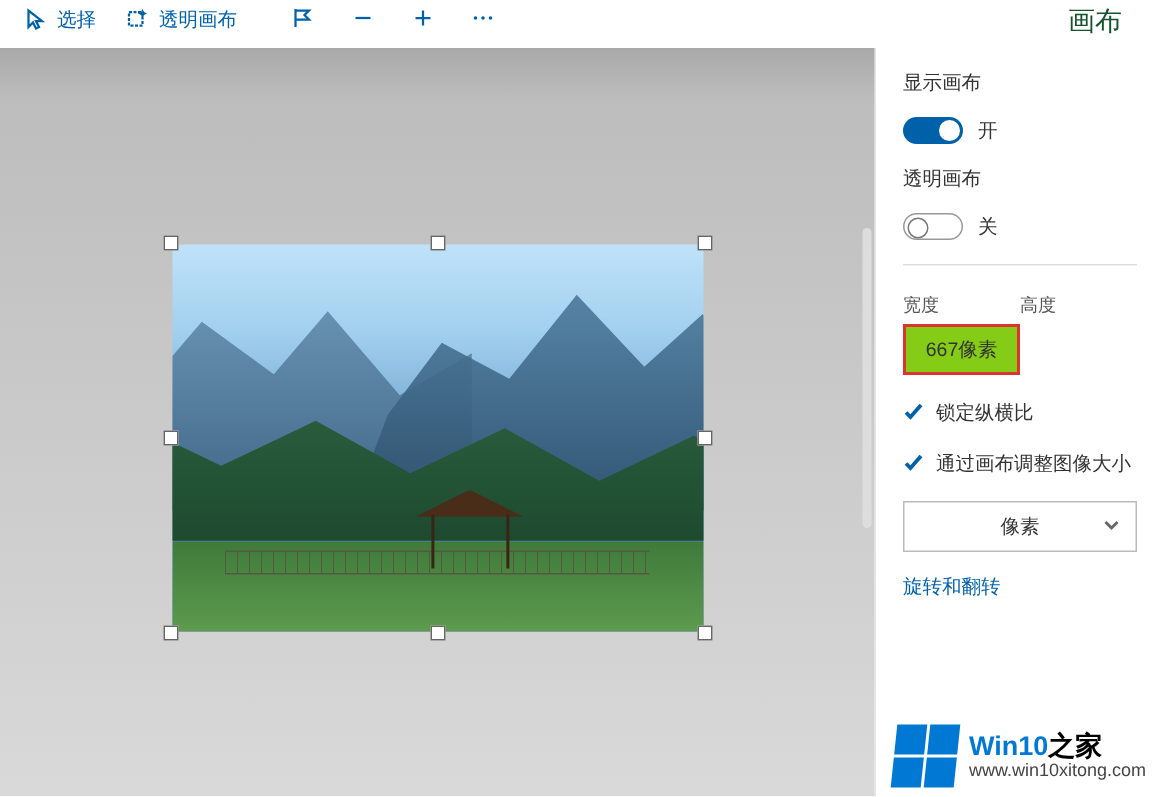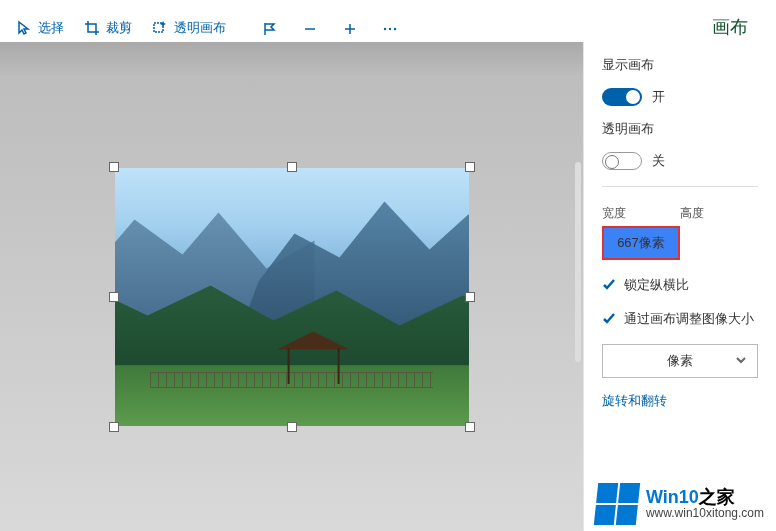--- a/index.html
+++ b/index.html
@@ -1,21 +1,21 @@
 <!DOCTYPE html>
 <html><head>
   <meta charset="utf-8">
   <style>
     * { margin: 0; padding: 0; box-sizing: border-box; }
     body { font-family: "Microsoft YaHei", "Segoe UI", sans-serif; font-size: 13px; background: #fff; width: 776px; height: 531px; overflow: hidden; position: relative; }
     
     .app { display: flex; flex-direction: column; height: 100%; }
     
     
-    .toolbar { display: flex; align-items: flex-end; height: 42px; padding: 0 8px; gap: 4px; border-bottom: 1px solid transparent; }
+    .toolbar { display: flex; align-items: flex-start; height: 32px; padding: 0 8px; gap: 4px; border-bottom: 1px solid transparent; }
     .tool-item { display: flex; align-items: center; gap: 6px; padding: 4px 8px; color: #0061ab; cursor: pointer; }
     .tool-item .ticon { color: #0061ab; display: inline-flex; align-items: center; }
     .tool-item .ticon svg { width: 16px; height: 16px; fill: none; stroke: #0061ab; stroke-width: 1.5; }
     .spacer-sm { width: 10px; }
     .icon-btn { padding: 4px 10px; color: #0061ab; cursor: pointer; display: inline-flex; align-items: center; }
     .icon-btn svg { width: 16px; height: 16px; fill: none; stroke: #0061ab; stroke-width: 1.5; }
     .toolbar-right { margin-left: auto; }
     .panel-title { color: #14532d; font-size: 18px; font-weight: 400; padding: 2px 20px 2px 10px; }
     
     
@@ -51,21 +51,21 @@
     .toggle.off { background: #fff; border: 1px solid #999; } .toggle.off .knob { left: 2px; border: 1px solid #777; }
     .knob { position: absolute; top: 2px; width: 14px; height: 14px; background: #fff; border-radius: 50%; }
     .toggle-text { font-size: 13px; color: #333; }
     
     .divider { height: 1px; background: #ddd; margin: 6px 0; }
     
     .heading { color: #0061ab; font-size: 13px; margin-top: 4px; }
     .dim-row { display: flex; gap: 0; margin-top: 2px; }
     .dim-col { flex: 1; }
     .dim-label { font-size: 12px; color: #555; margin-bottom: 4px; }
-    .dim-input { width: 100%; text-align: center; padding: 6px 0; border: 2px solid #d33; background: #3b82f6; font-size: 13px; }
+    .dim-input { width: 100%; text-align: center; padding: 6px 0; border: 2px solid #d33; background: #84cc16; font-size: 13px; }
     .dim-col + .dim-col .dim-input { border-left: none; }
     
     .check-row { display: flex; align-items: center; gap: 8px; margin-top: 6px; }
     .chk { width: 14px; height: 14px; color: #0061ab; display: inline-flex; }
     .chk svg { width: 14px; height: 14px; stroke: #0061ab; stroke-width: 2.5; fill: none; }
     
     .unit-select { display: flex; align-items: center; justify-content: center; border: 1px solid #bbb; padding: 7px 0; margin-top: 6px; cursor: pointer; position: relative; }
     .unit-select .chev { position: absolute; right: 10px; }
     .unit-select .chev svg { width: 12px; height: 12px; stroke: #666; stroke-width: 2; fill: none; }
     
@@ -83,28 +83,20 @@
 
 <div class="app">
   <div class="toolbar">
     <div class="tool-item">
       <span class="ticon">
           <svg viewBox="0 0 16 16">
             <path d="M3 2 L3 13 L6 10 L8 14 L10 13 L8 9 L12 9 Z"></path>
           </svg>
         </span>
       <span>选择</span>
-    </div>
-    <div class="tool-item">
-      <span class="ticon">
-          <svg viewBox="0 0 16 16">
-            <path d="M4 1 L4 12 L15 12 M1 4 L12 4 L12 15"></path>
-          </svg>
-        </span>
-      <span>裁剪</span>
     </div>
     <div class="tool-item">
       <span class="ticon">
           <svg viewBox="0 0 16 16">
             <rect x="2" y="3" width="9" height="9" stroke-dasharray="2 1"></rect>
             <path d="M11 1 l1 2 2 1 -2 1 -1 2 -1-2 -2-1 2-1z" fill="#0061ab" stroke="none"></path>
           </svg>
         </span>
       <span>透明画布</span>
     </div>

